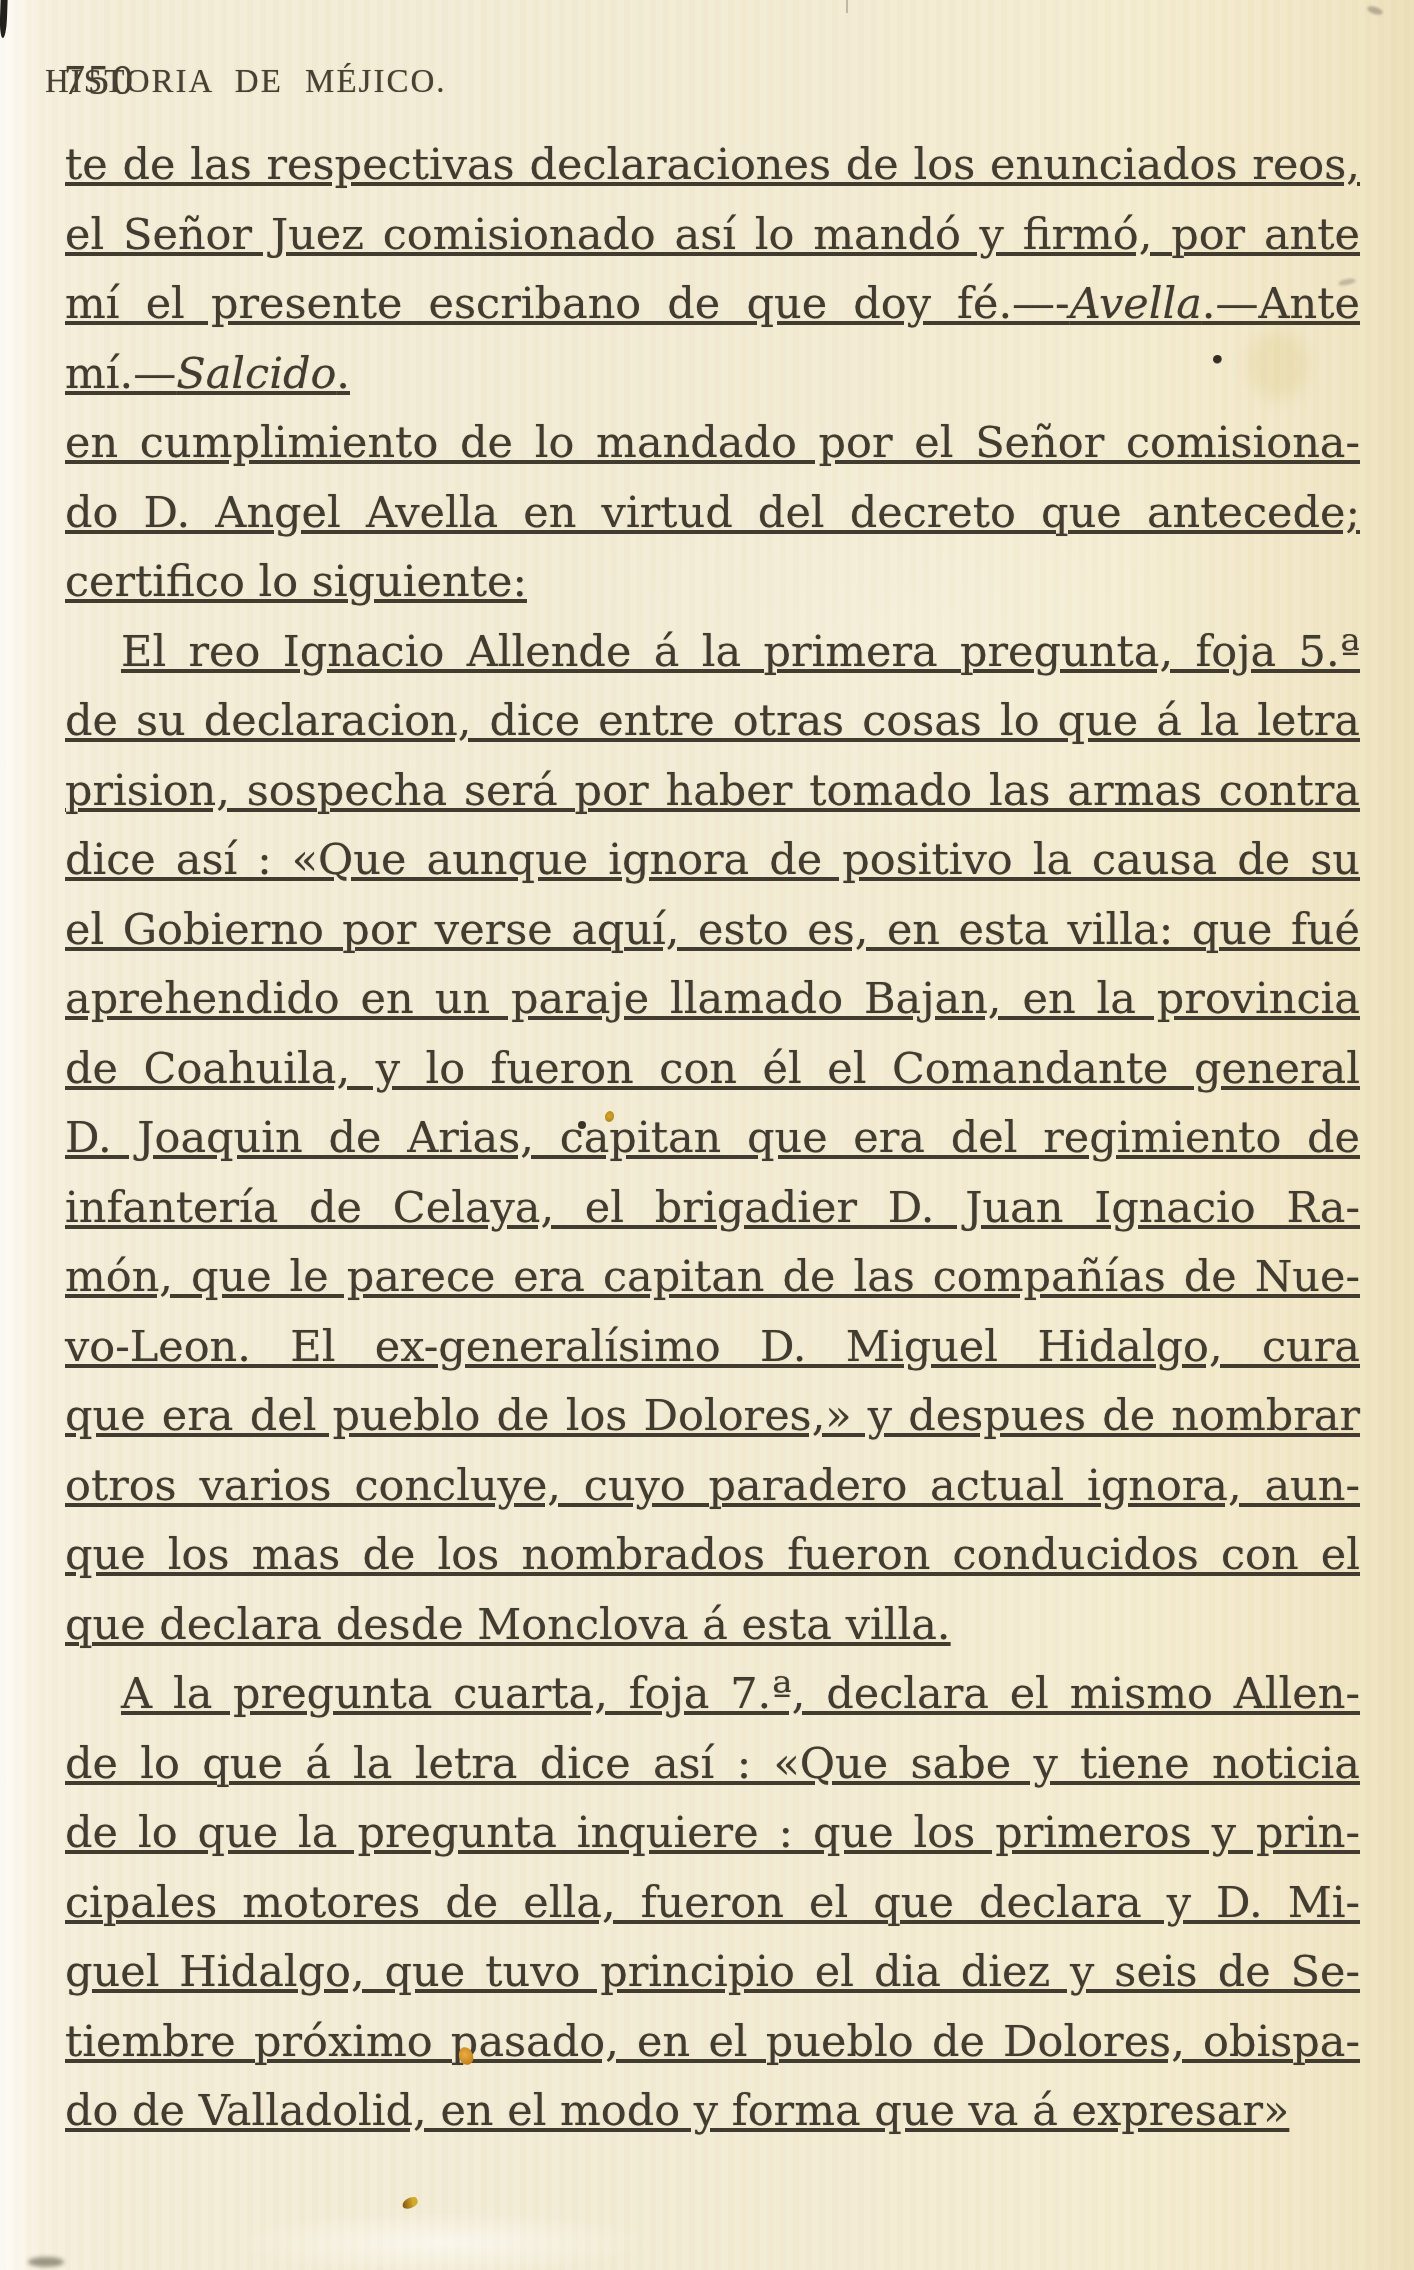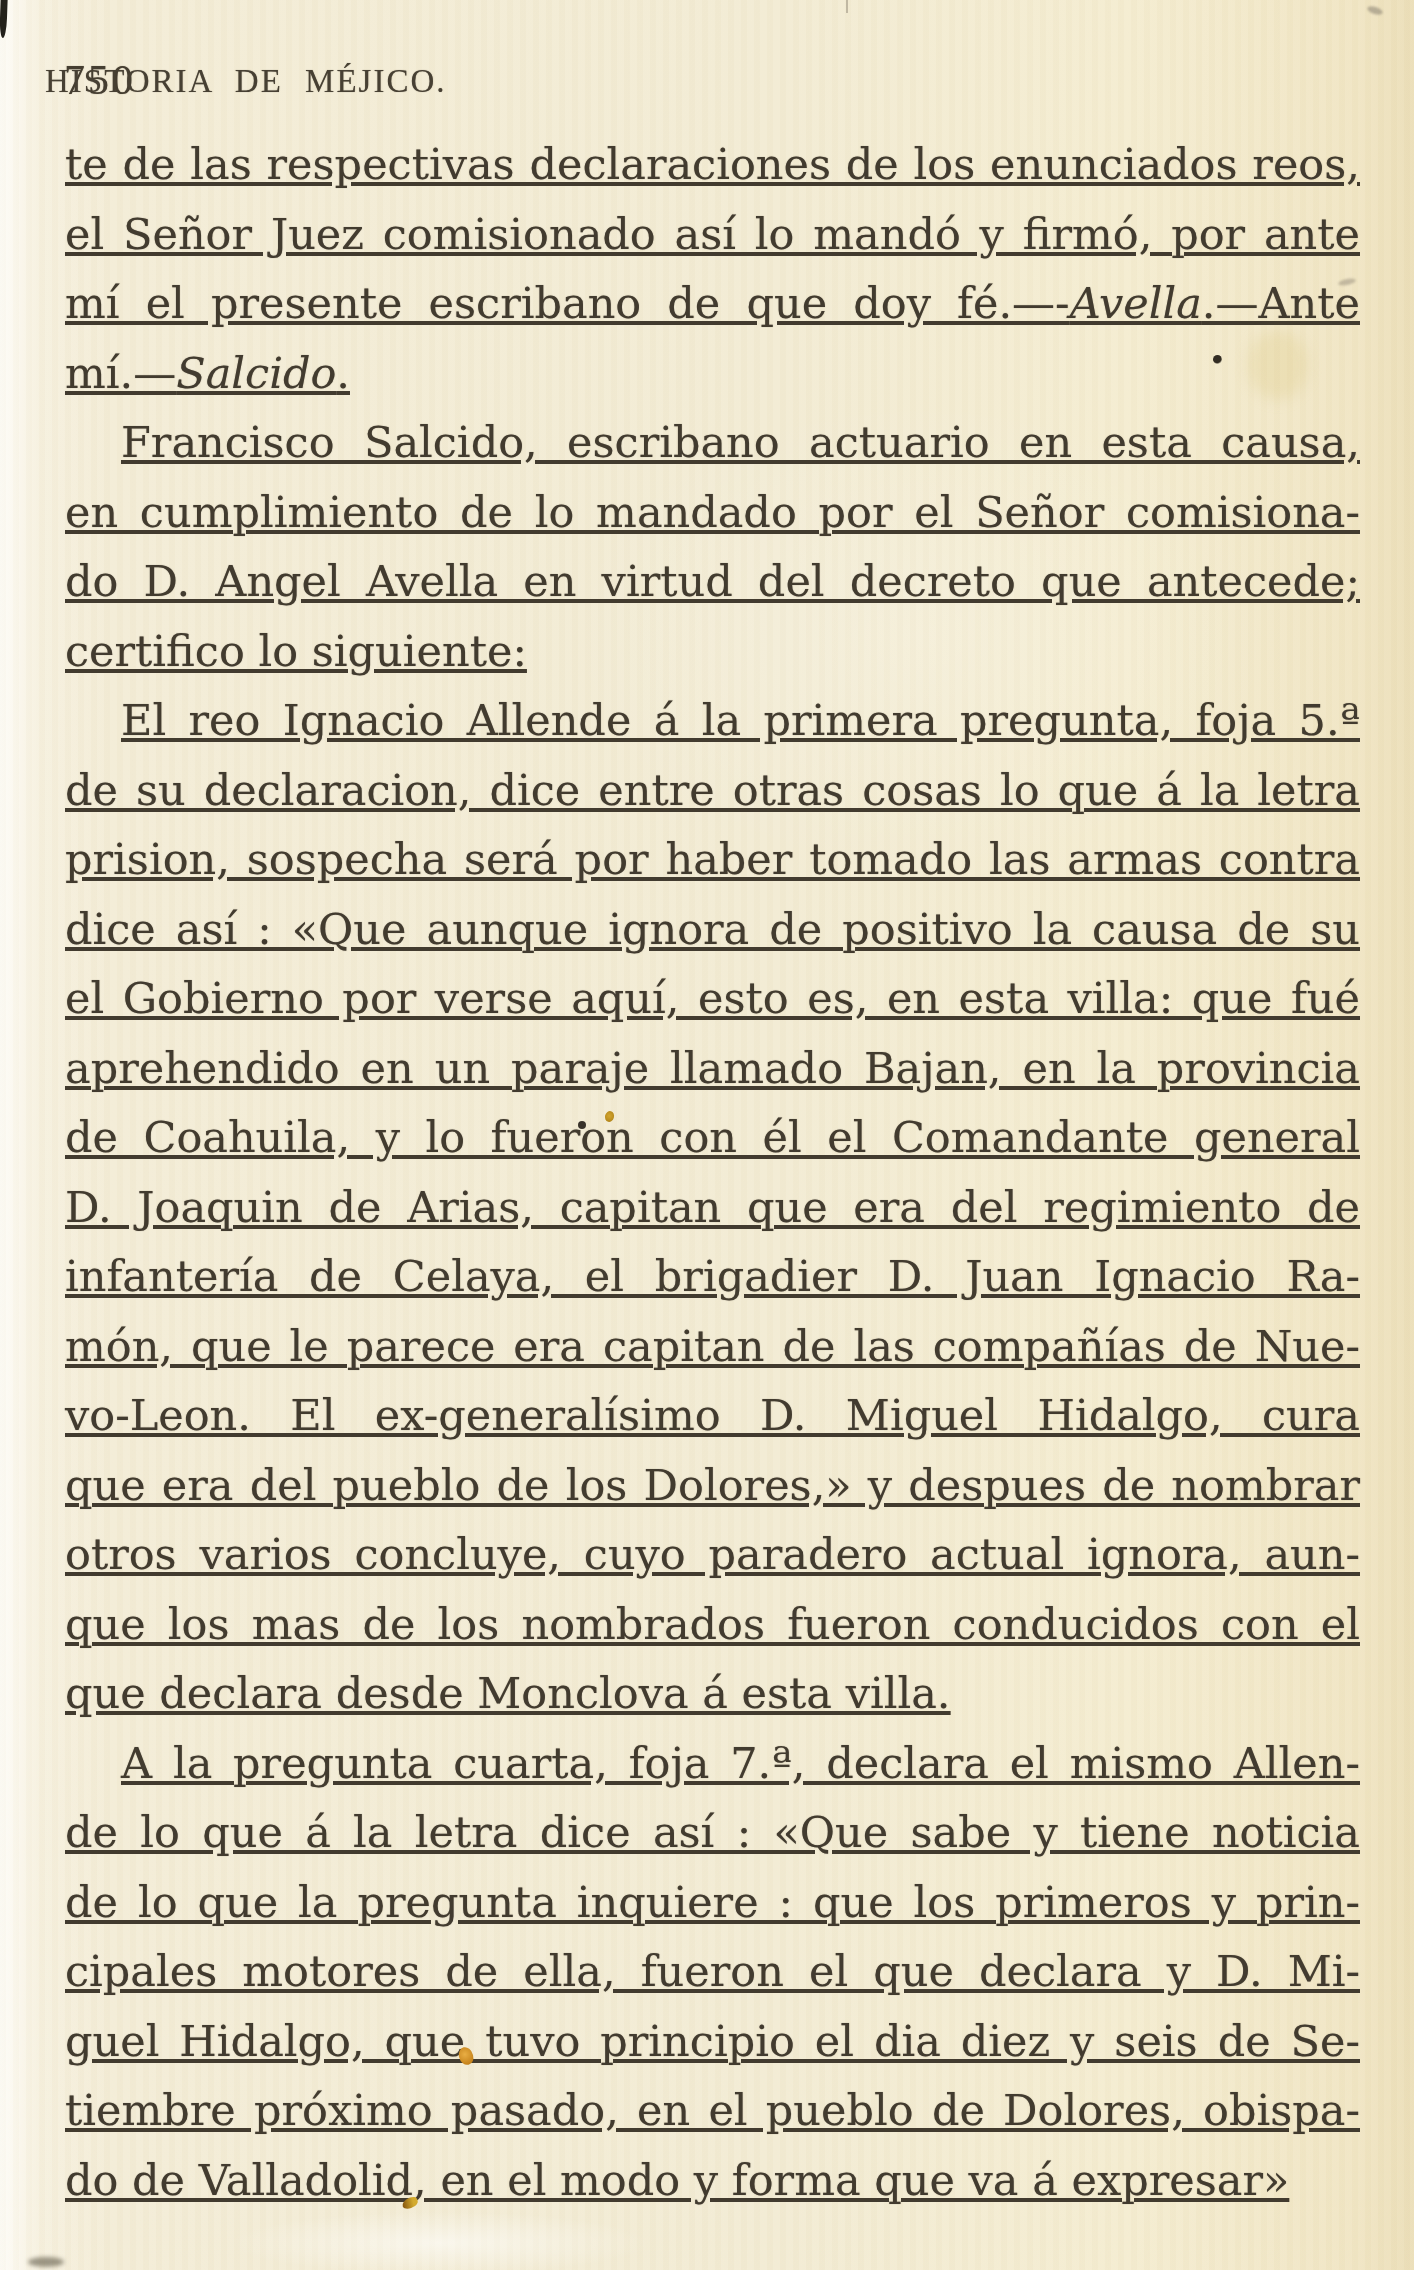--- a/index.html
+++ b/index.html
@@ -75,21 +75,20 @@
   <div class="running-title">HISTORIA DE MÉJICO.</div>
 </div>
 
 <div class="text-block ink">
 
   <div class="line">te de las respectivas declaraciones de los enunciados reos,</div>
   <div class="line">el Señor Juez comisionado así lo mandó y firmó, por ante</div>
   <div class="line"><span>mí el presente escribano de que doy fé.—-</span><span class="it">Avella</span><span>.—Ante</span></div>
   <div class="line short"><span>mí.—</span><span class="it">Salcido</span><span>.</span></div>
 
-  <div class="line indent">Francisco Salcido, escribano actuario en esta causa,</div>
   <div class="line">en cumplimiento de lo mandado por el Señor comisiona-</div>
   <div class="line">do D. Angel Avella en virtud del decreto que antecede;</div>
   <div class="line short">certifico lo siguiente:</div>
 
   <div class="line indent">El reo Ignacio Allende á la primera pregunta, foja 5.ª</div>
   <div class="line">de su declaracion, dice entre otras cosas lo que á la letra</div>
   <div class="line">prision, sospecha será por haber tomado las armas contra</div>
   <div class="line">dice así : «Que aunque ignora de positivo la causa de su</div>
   <div class="line">el Gobierno por verse aquí, esto es, en esta villa: que fué</div>
   <div class="line">aprehendido en un paraje llamado Bajan, en la provincia</div>

